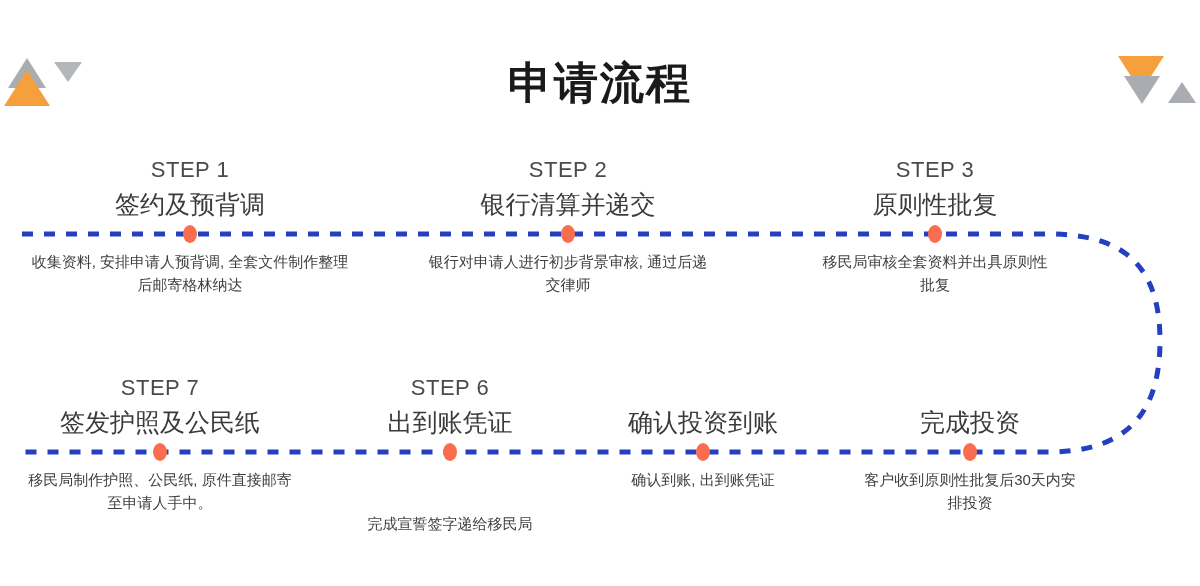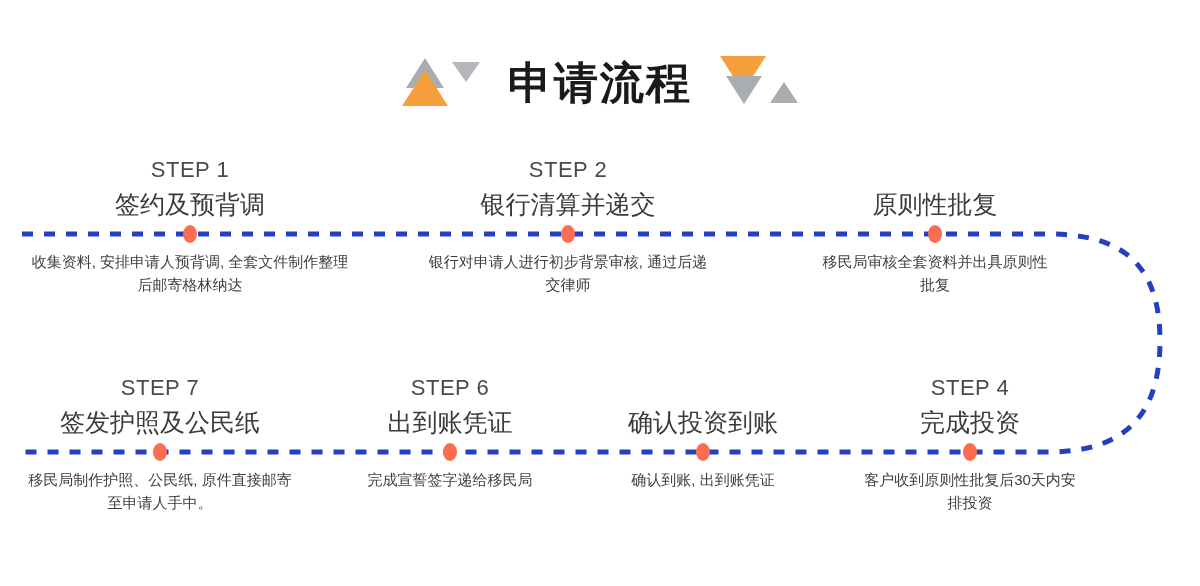--- a/index.html
+++ b/index.html
@@ -21,21 +21,21 @@
 
   
   #header {
     position: absolute;
     left: 0;
     top: 48px;
     width: 1200px;
     height: 70px;
     display: flex;
     align-items: center;
-    justify-content: center;
+    justify-content: space-between;
     gap: 24px;
   }
   .deco {
     position: relative;
     width: 86px;
     height: 62px;
     flex: 0 0 auto;
   }
   .tri {
     position: absolute;
@@ -194,31 +194,31 @@
       <div class="step-title">银行清算并递交</div>
     </div>
     <div class="below">
       <div class="step-desc" style="max-width:285px;">银行对申请人进行初步背景审核, 通过后递交律师</div>
     </div>
   </div>
 
   <div class="node" style="left:935px; top:234px;">
     <span class="dot"></span>
     <div class="above">
+      <div class="step-label">STEP 3</div>
       <div class="step-title">原则性批复</div>
     </div>
     <div class="below">
       <div class="step-desc" style="max-width:230px;">移民局审核全套资料并出具原则性批复</div>
     </div>
   </div>
 
   <div class="node" style="left:970px; top:452px;">
     <span class="dot"></span>
     <div class="above">
-      <div class="step-label">STEP 4</div>
       <div class="step-title">完成投资</div>
     </div>
     <div class="below">
       <div class="step-desc" style="max-width:215px;">客户收到原则性批复后30天内安排投资</div>
     </div>
   </div>
 
   <div class="node" style="left:703px; top:452px;">
     <span class="dot"></span>
     <div class="above">
@@ -229,21 +229,21 @@
     </div>
   </div>
 
   <div class="node" style="left:450px; top:452px;">
     <span class="dot"></span>
     <div class="above">
       <div class="step-label">STEP 6</div>
       <div class="step-title">出到账凭证</div>
     </div>
     <div class="below">
-      <div class="step-desc" style="max-width:175px;">完成宣誓签字递给移民局</div>
+      <div class="step-desc" style="max-width:175px;margin-top:44px;">完成宣誓签字递给移民局</div>
     </div>
   </div>
 
   <div class="node" style="left:160px; top:452px;">
     <span class="dot"></span>
     <div class="above">
       <div class="step-label">STEP 7</div>
       <div class="step-title">签发护照及公民纸</div>
     </div>
     <div class="below">

